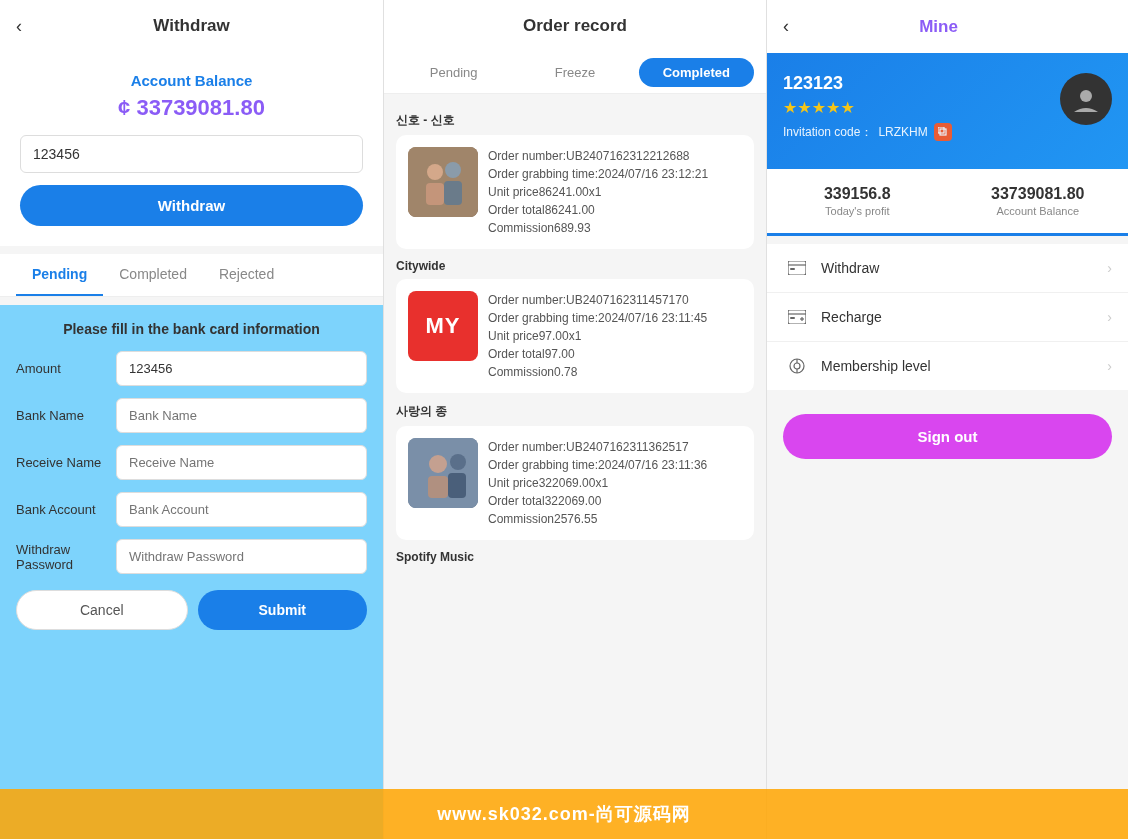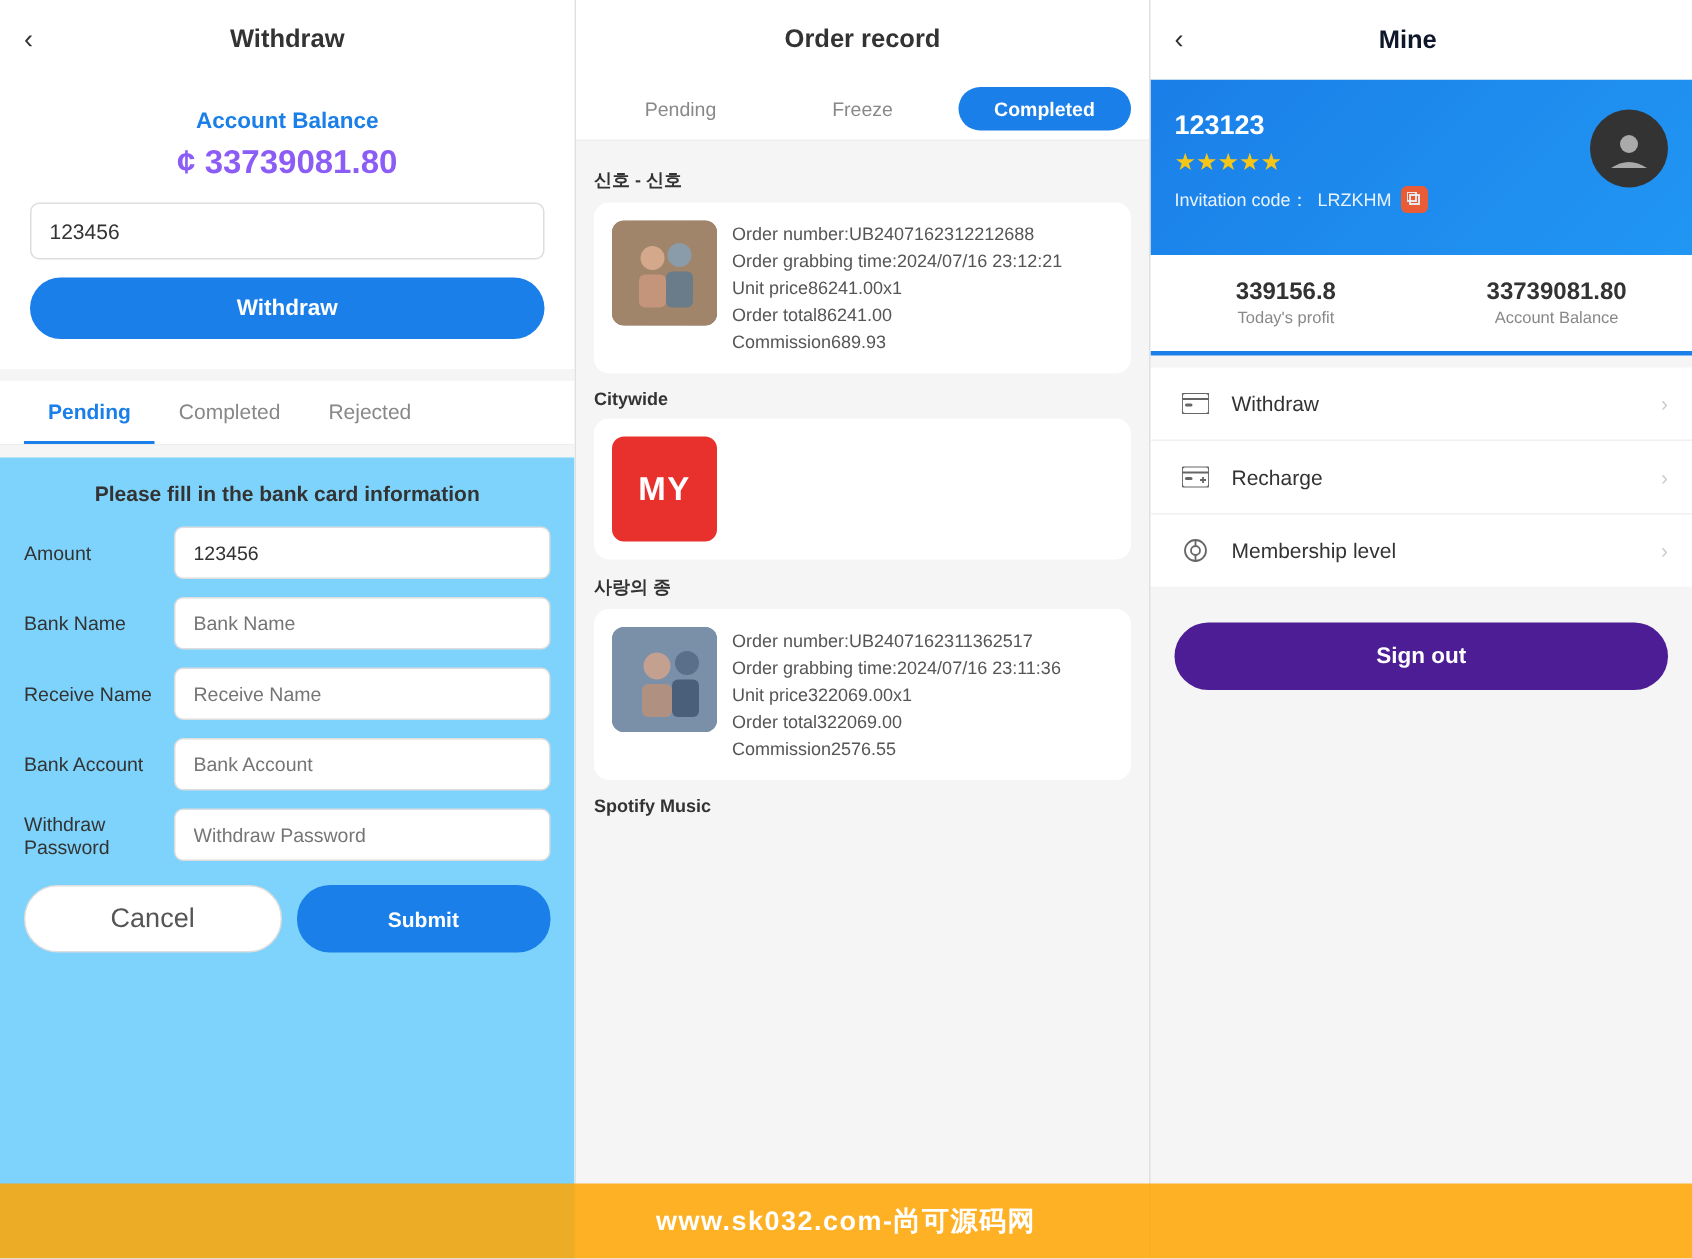--- a/index.html
+++ b/index.html
@@ -147,21 +147,21 @@
       display: flex;
       gap: 10px;
       margin-top: 16px;
     }
     .cancel-btn {
       flex: 1;
       background: #fff;
       border: 1px solid #ddd;
       border-radius: 22px;
       padding: 11px;
-      font-size: 18px;
+      font-size: 14px;
       color: #555;
       cursor: pointer;
     }
     .submit-btn {
       flex: 1;
       background: #1a7fe8;
       border: none;
       border-radius: 22px;
       padding: 11px;
       font-size: 14px;
@@ -297,21 +297,21 @@
       position: relative;
     }
     .mine-header .back-icon {
       font-size: 18px;
       color: #333;
       cursor: pointer;
     }
     .mine-header .title {
       font-size: 17px;
       font-weight: 600;
-      color: #0f172a;
+      color: #8b5cf6;
       margin: 0 auto;
       padding-right: 24px;
     }
 
     .mine-profile-card {
       background: linear-gradient(135deg, #1a7fe8 0%, #2196f3 100%);
       padding: 20px 16px 28px;
       color: #fff;
     }
     .profile-top {
@@ -406,21 +406,21 @@
       font-size: 14px;
       color: #333;
     }
     .menu-arrow {
       color: #ccc;
       font-size: 14px;
     }
 
     .signout-btn {
       margin: 16px;
-      background: #4c1d95;
+      background: #d946ef;
       color: #fff;
       border: none;
       border-radius: 24px;
       padding: 14px;
       font-size: 15px;
       font-weight: 600;
       cursor: pointer;
       width: calc(100% - 32px);
     }
 
@@ -534,20 +534,27 @@
           <div>Order grabbing time:2024/07/16 23:12:21</div>
           <div>Unit price86241.00x1</div>
           <div>Order total86241.00</div>
           <div>Commission689.93</div>
         </div>
       </div>
 
       <div class="order-group-label">Citywide</div>
       <div class="order-card">
         <div class="my-logo">MY</div>
+        <div class="order-info">
+          <div>Order number:UB2407162311457170</div>
+          <div>Order grabbing time:2024/07/16 23:11:45</div>
+          <div>Unit price97.00x1</div>
+          <div>Order total97.00</div>
+          <div>Commission0.78</div>
+        </div>
       </div>
 
       <div class="order-group-label">사랑의 종</div>
       <div class="order-card">
         <div class="drama-img drama-img-2">
           <svg width="70" height="70" viewBox="0 0 70 70" xmlns="http://www.w3.org/2000/svg">
             <rect width="70" height="70" fill="#7a8fa8"></rect>
             <circle cx="30" cy="26" r="9" fill="#c4a090"></circle>
             <rect x="20" y="38" width="20" height="22" rx="4" fill="#b09080"></rect>
             <circle cx="50" cy="24" r="8" fill="#5a6f8a"></circle>

